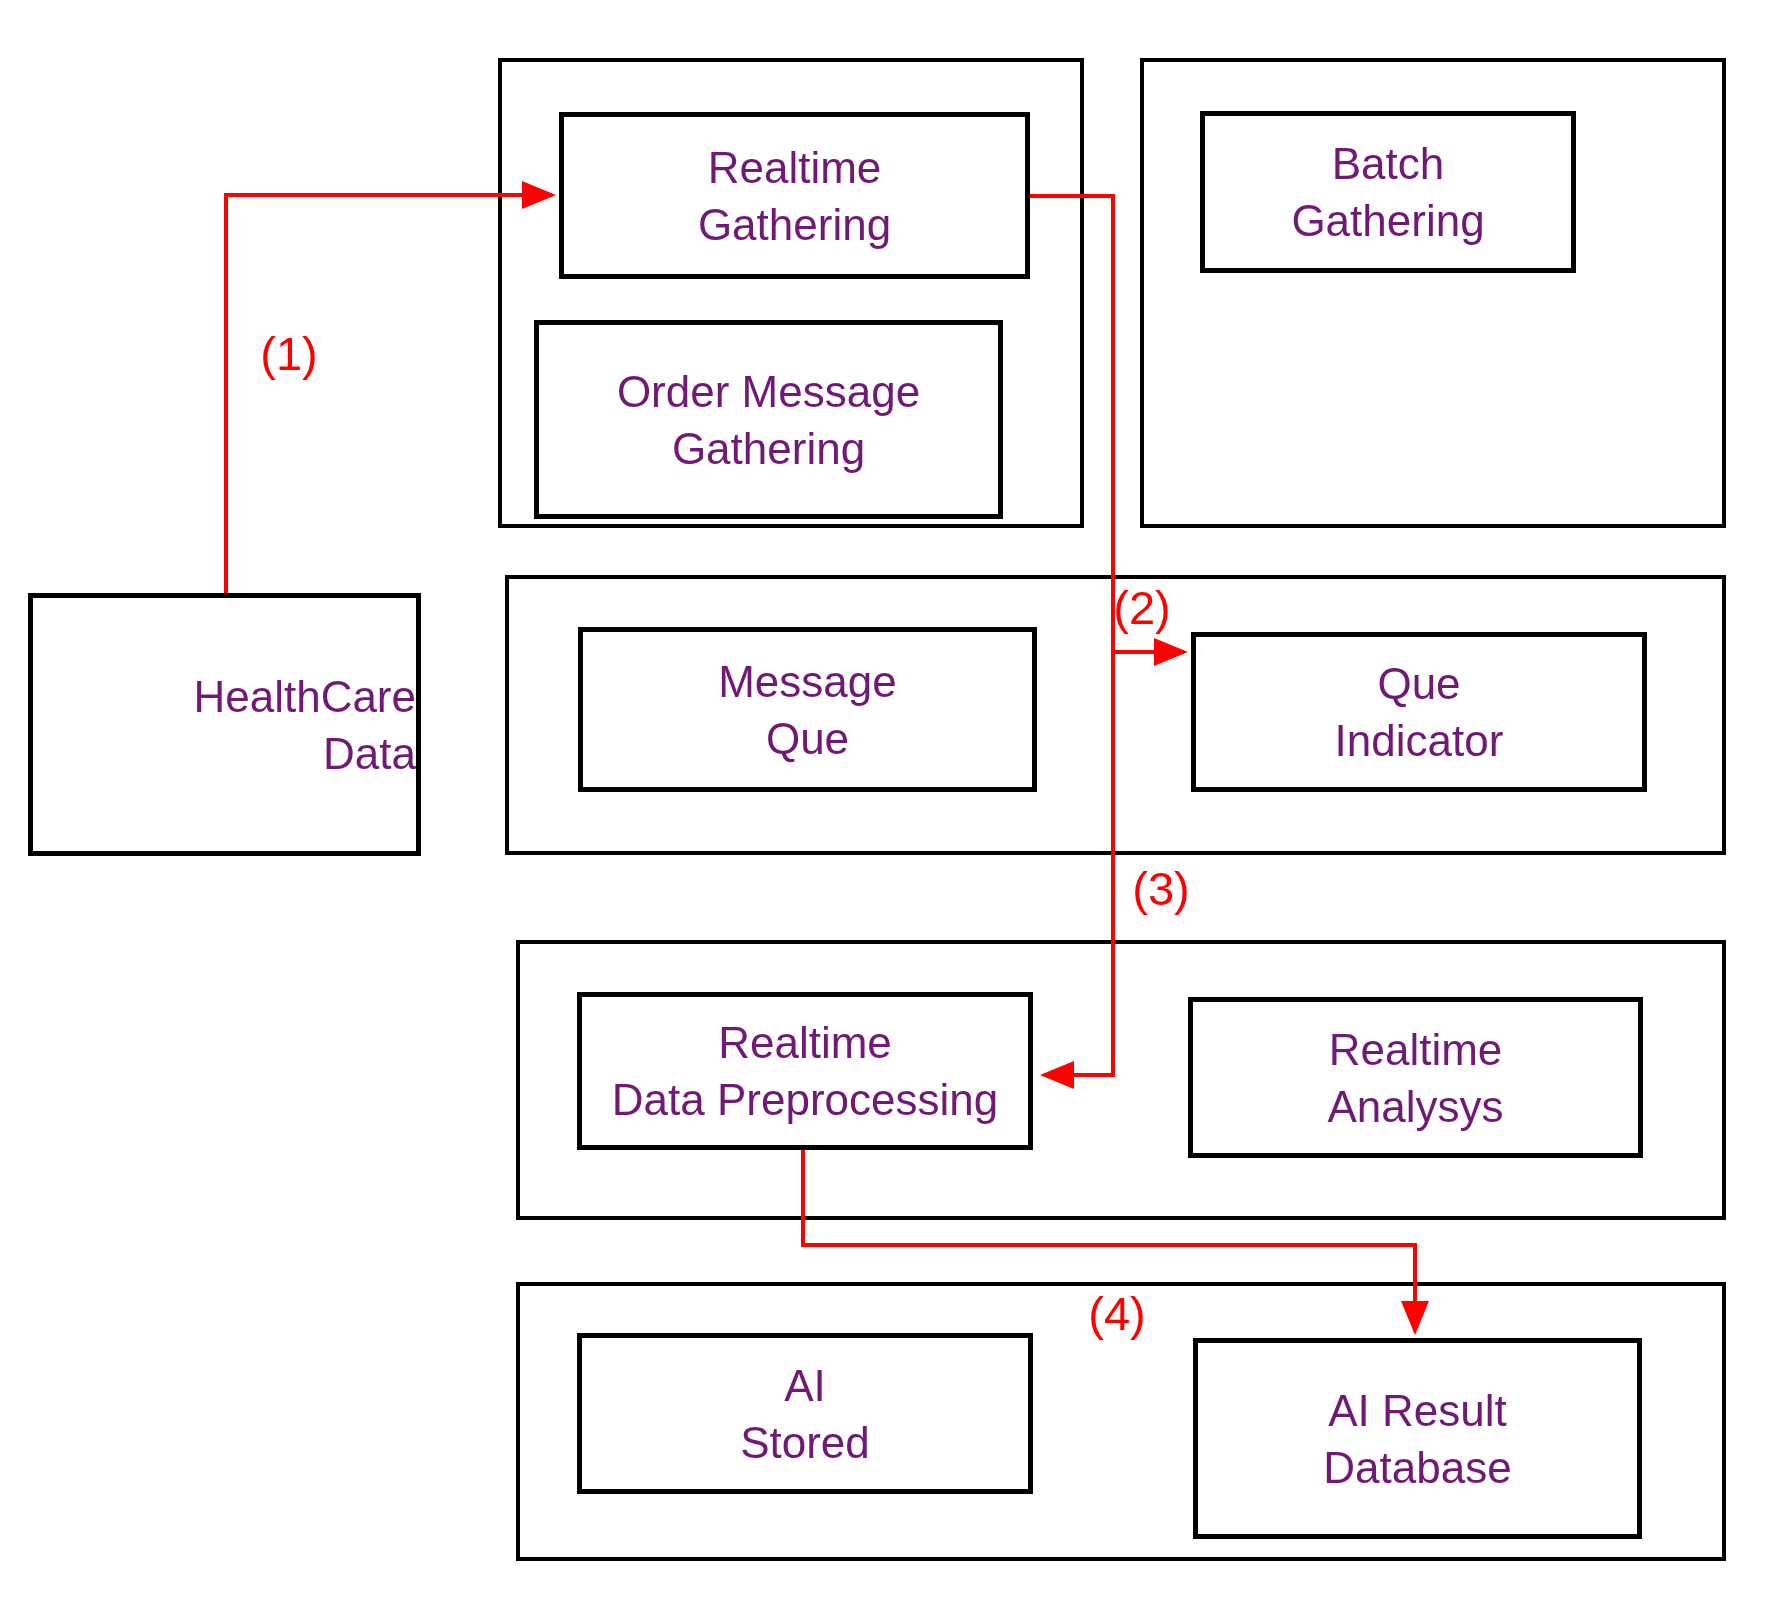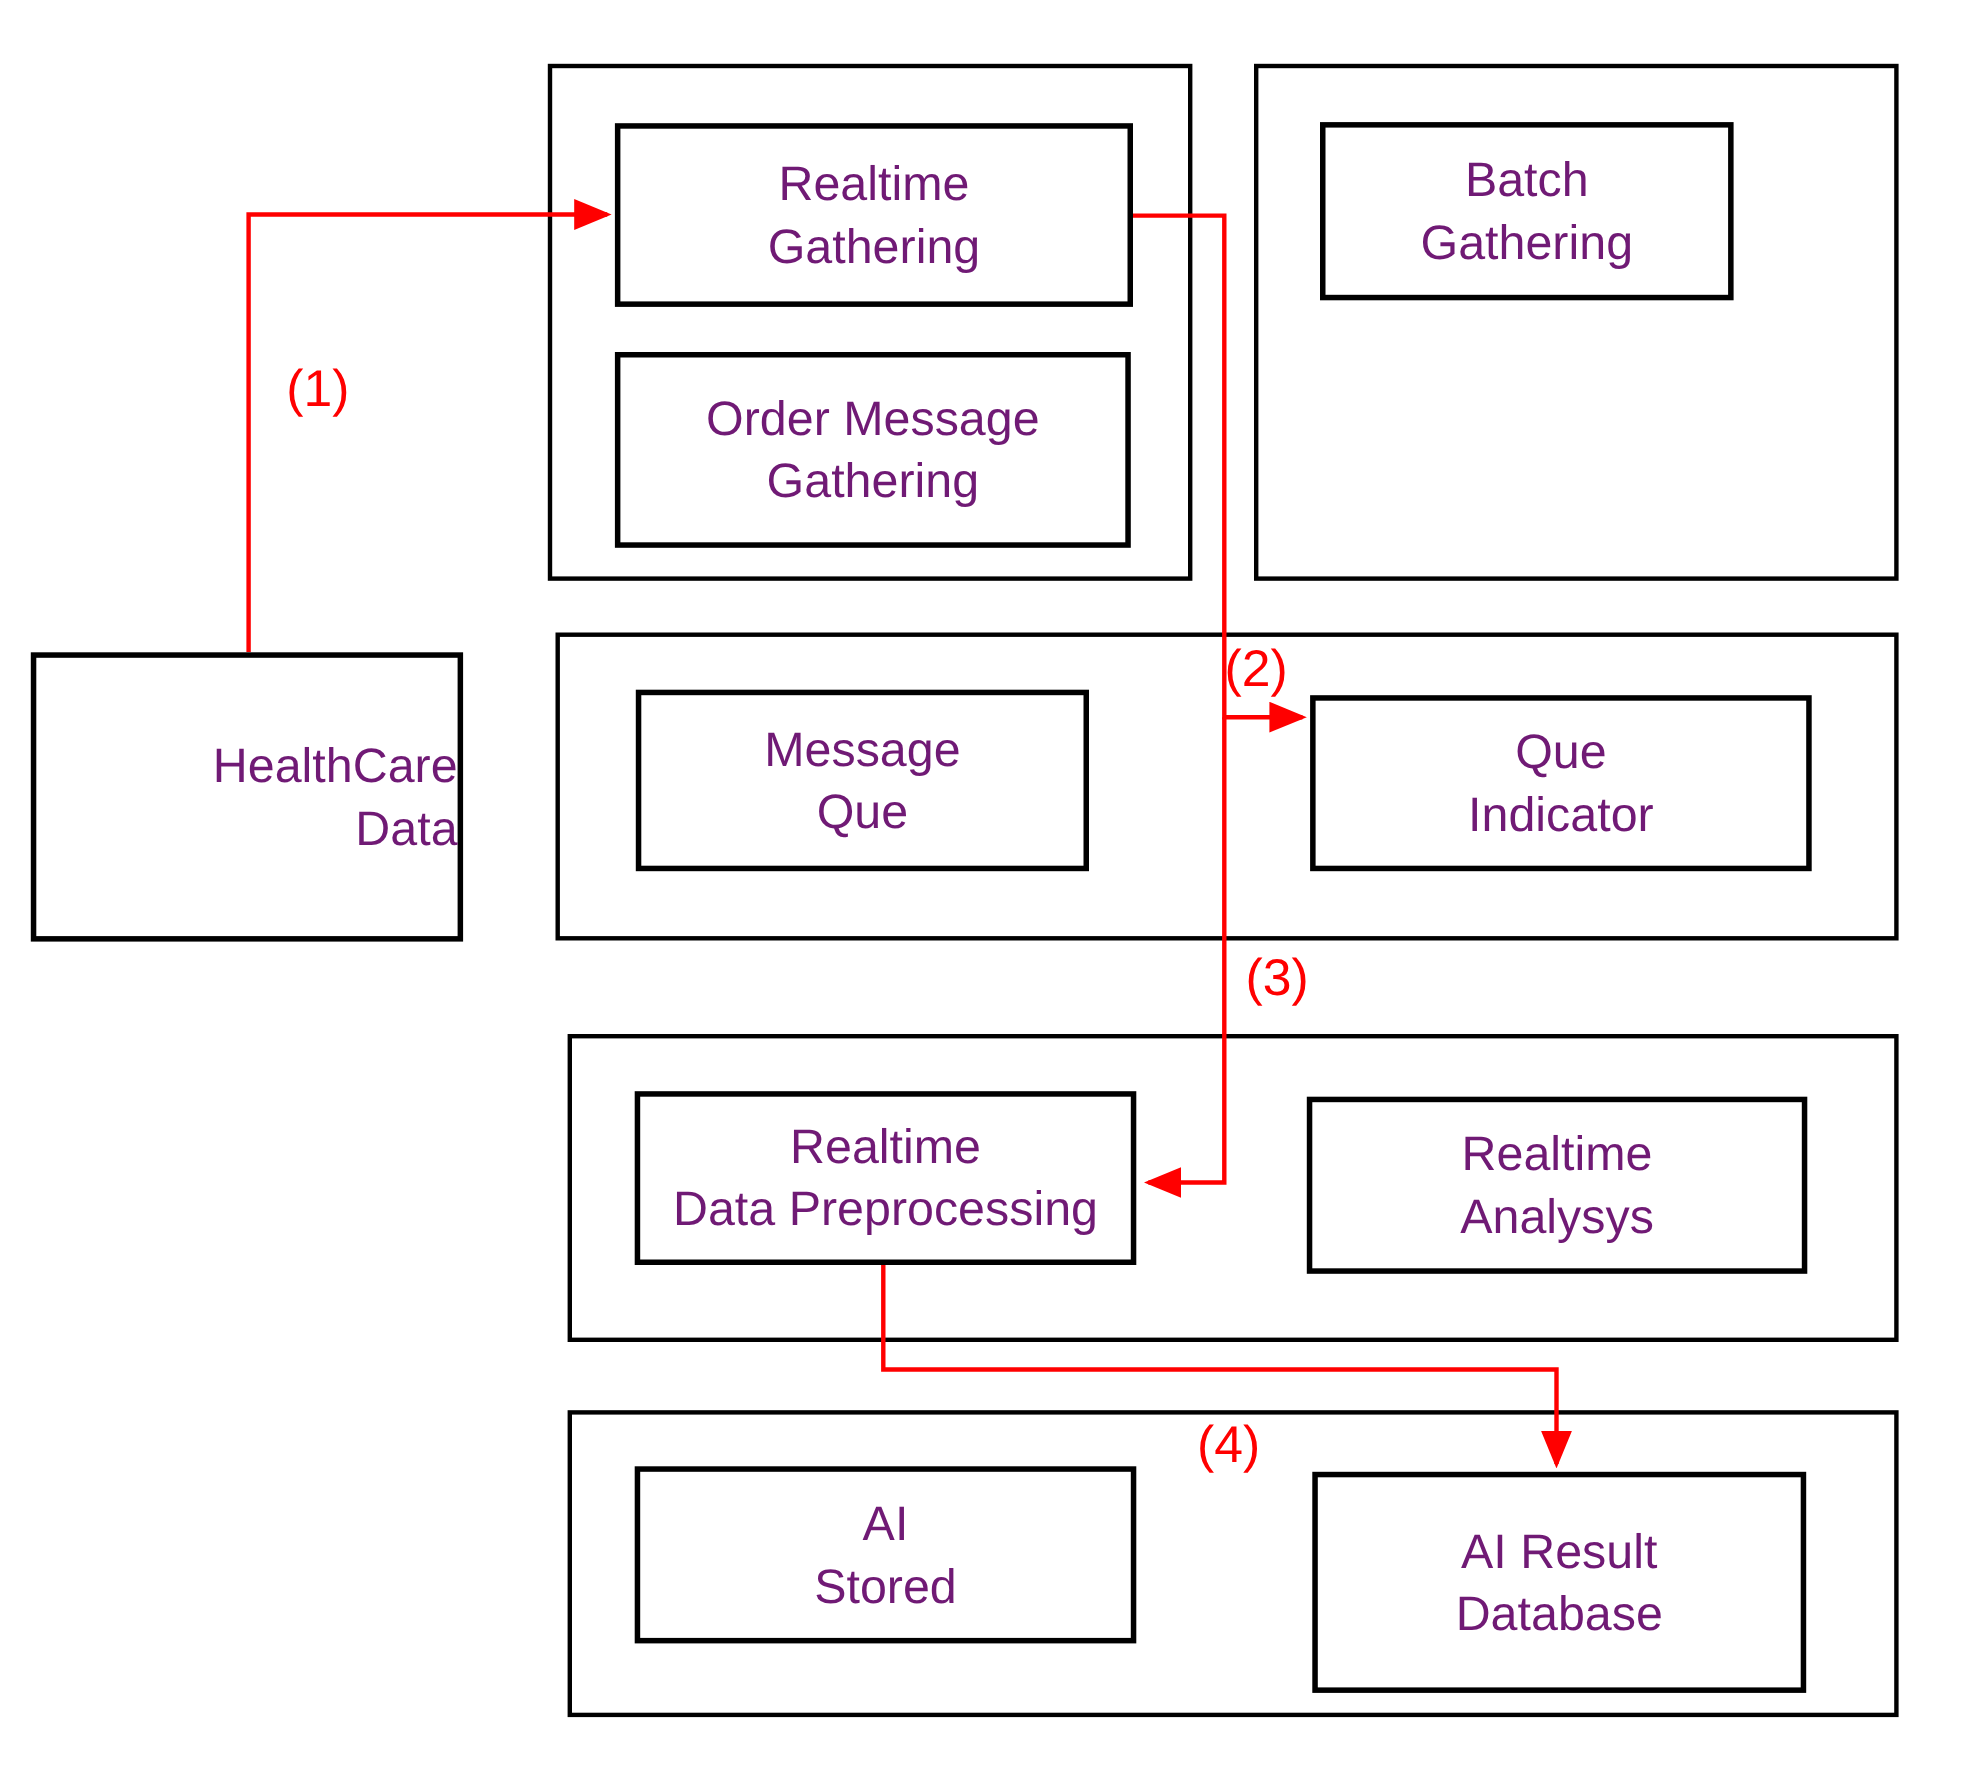--- a/index.html
+++ b/index.html
@@ -40,23 +40,23 @@
   
   #group-realtime   { left: 498px;  top: 58px;   width: 586px;  height: 470px; }
   #group-batch      { left: 1140px; top: 58px;   width: 586px;  height: 470px; }
   #group-que        { left: 505px;  top: 575px;  width: 1221px; height: 280px; }
   #group-preprocess { left: 516px;  top: 940px;  width: 1210px; height: 280px; }
   #group-ai         { left: 516px;  top: 1282px; width: 1210px; height: 279px; }
 
   
   #node-healthcare  { left: 28px;   top: 593px;  width: 393px; height: 263px; align-items: flex-end; }
   #node-realtime-gathering { left: 559px; top: 112px; width: 471px; height: 167px; }
-  #node-order-message      { left: 559px; top: 320px; width: 469px; height: 178px; }
+  #node-order-message      { left: 534px; top: 320px; width: 469px; height: 199px; }
   #node-batch-gathering    { left: 1200px; top: 111px; width: 376px; height: 162px; }
-  #node-message-que        { left: 578px;  top: 627px; width: 412px; height: 165px; }
+  #node-message-que        { left: 578px;  top: 627px; width: 459px; height: 165px; }
   #node-que-indicator      { left: 1191px; top: 632px; width: 456px; height: 160px; }
   #node-preprocessing      { left: 577px;  top: 992px; width: 456px; height: 158px; }
   #node-analysys           { left: 1188px; top: 997px; width: 455px; height: 161px; }
   #node-ai-stored          { left: 577px;  top: 1333px; width: 456px; height: 161px; }
   #node-ai-result-db       { left: 1193px; top: 1338px; width: 449px; height: 201px; }
 
   svg.flow-layer {
     position: absolute;
     left: 0; top: 0;
     width: 1784px;

